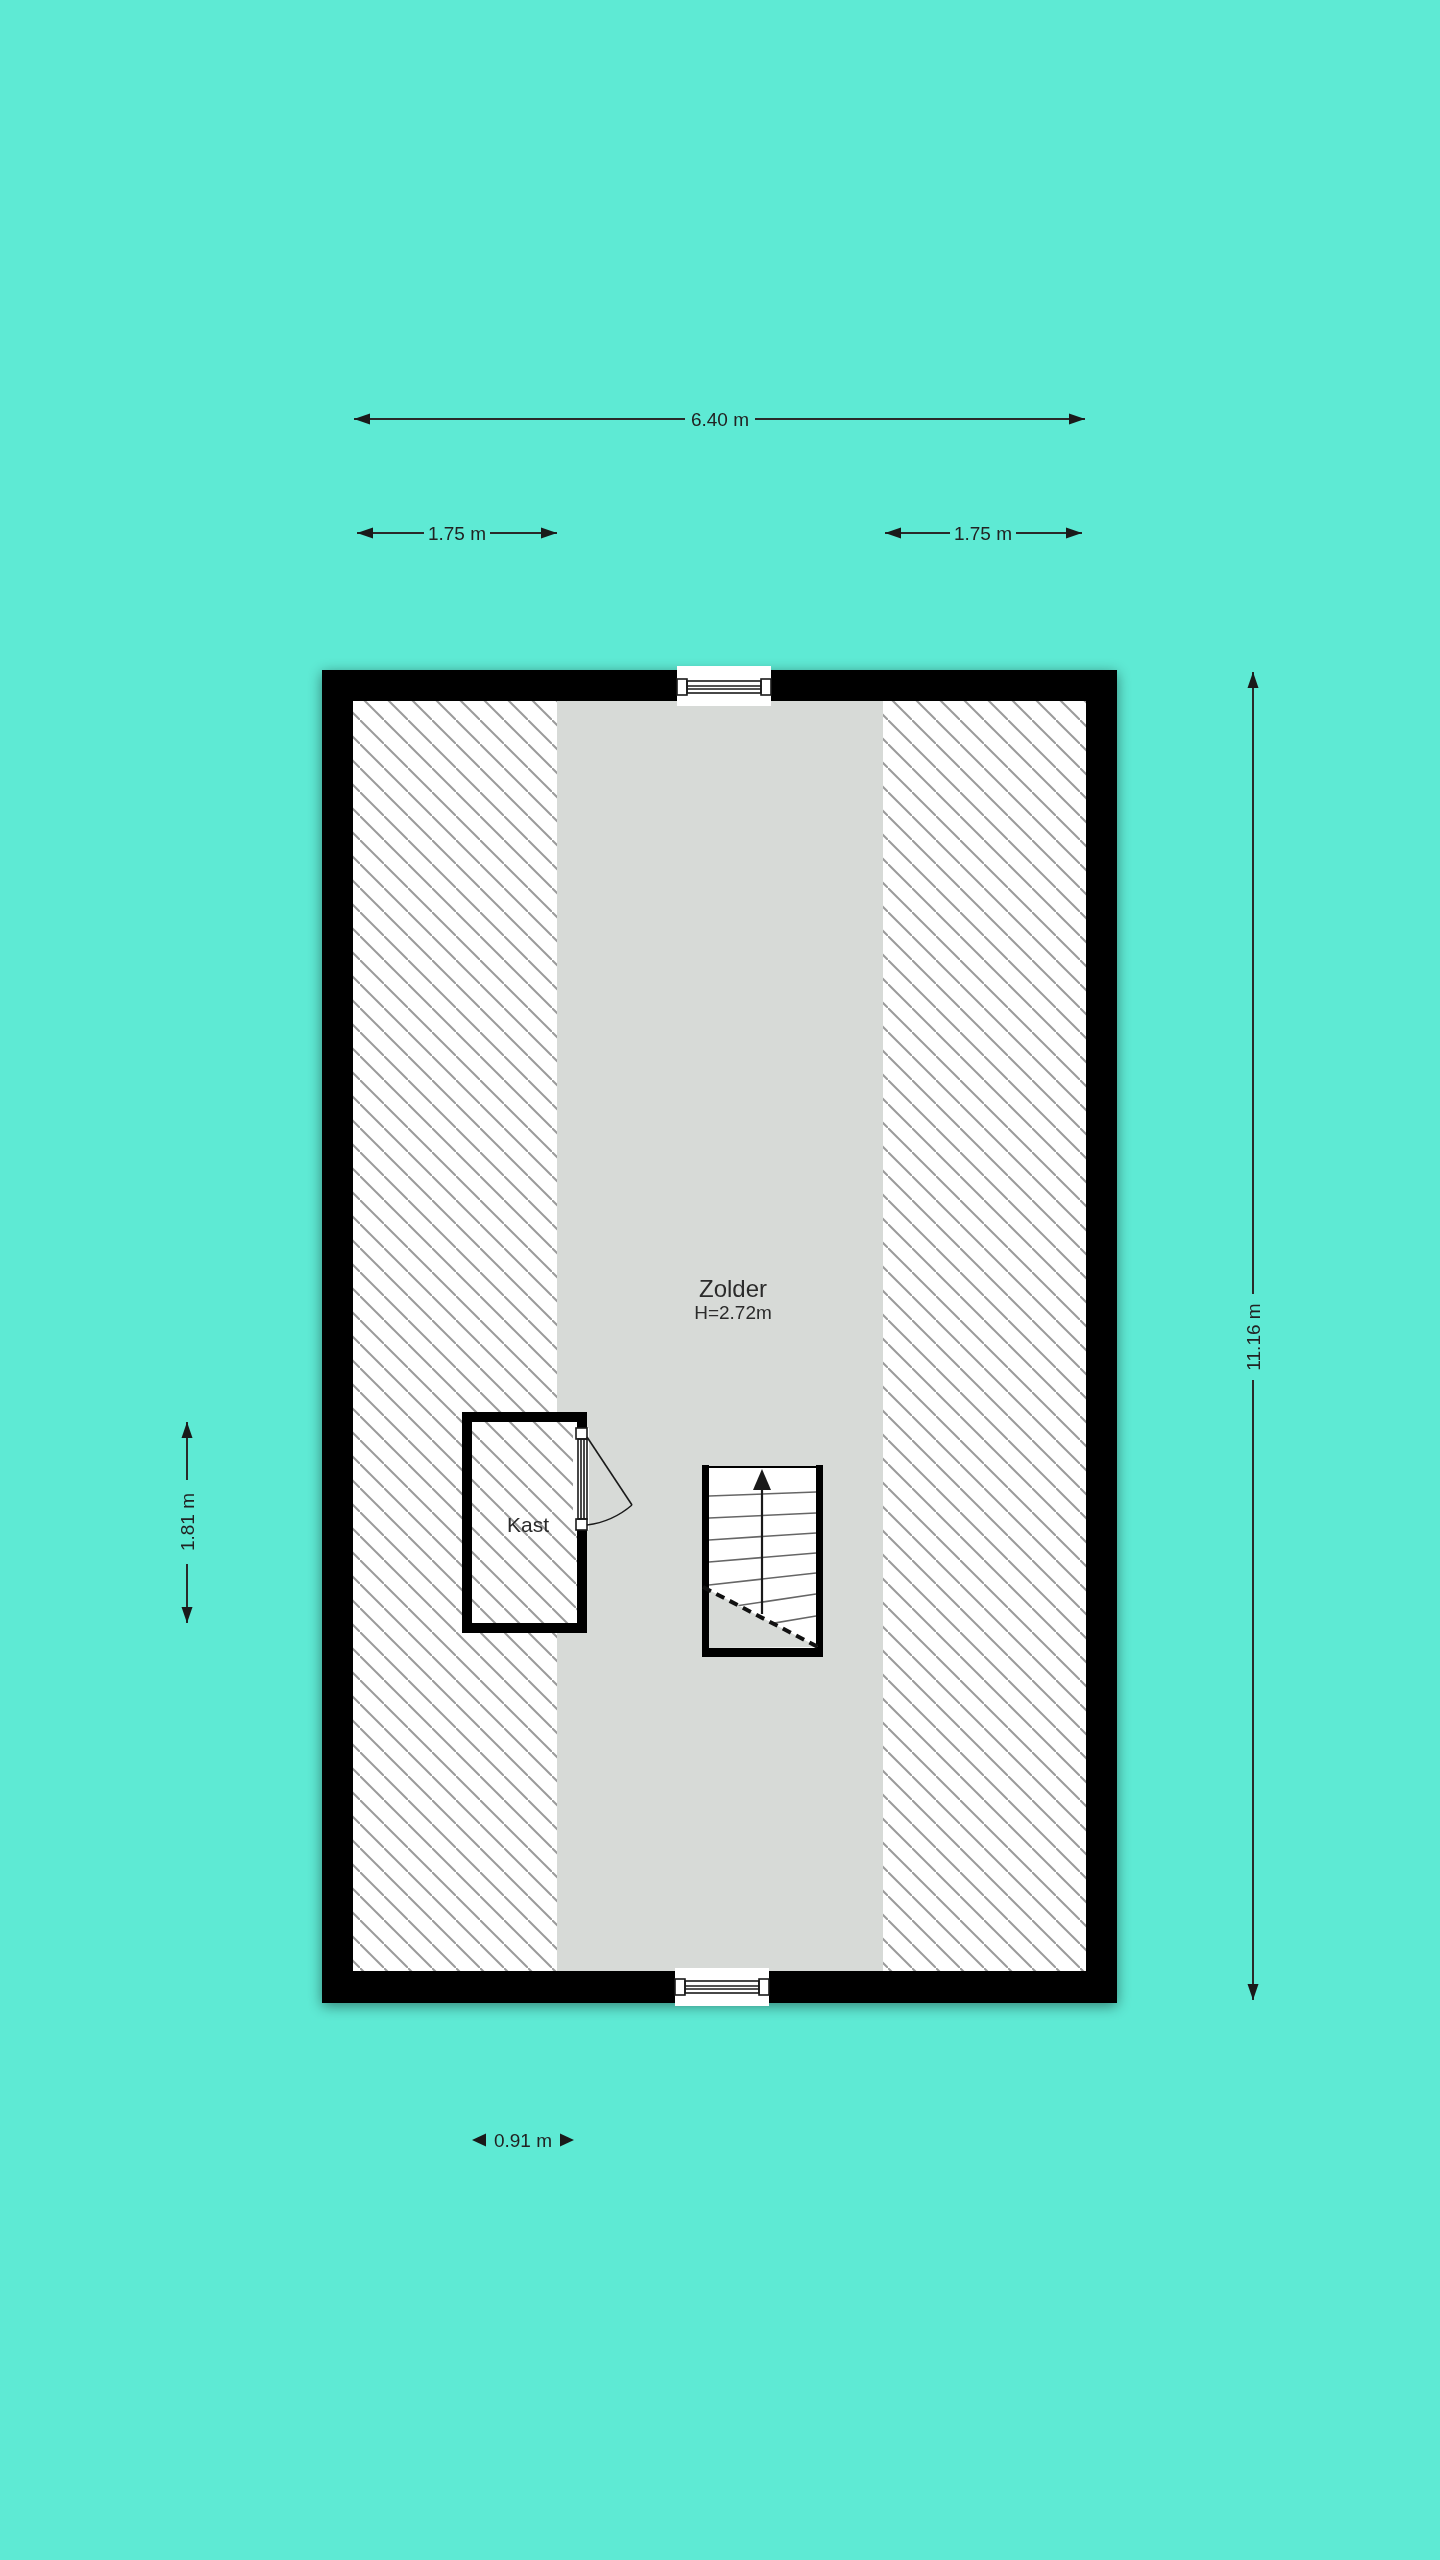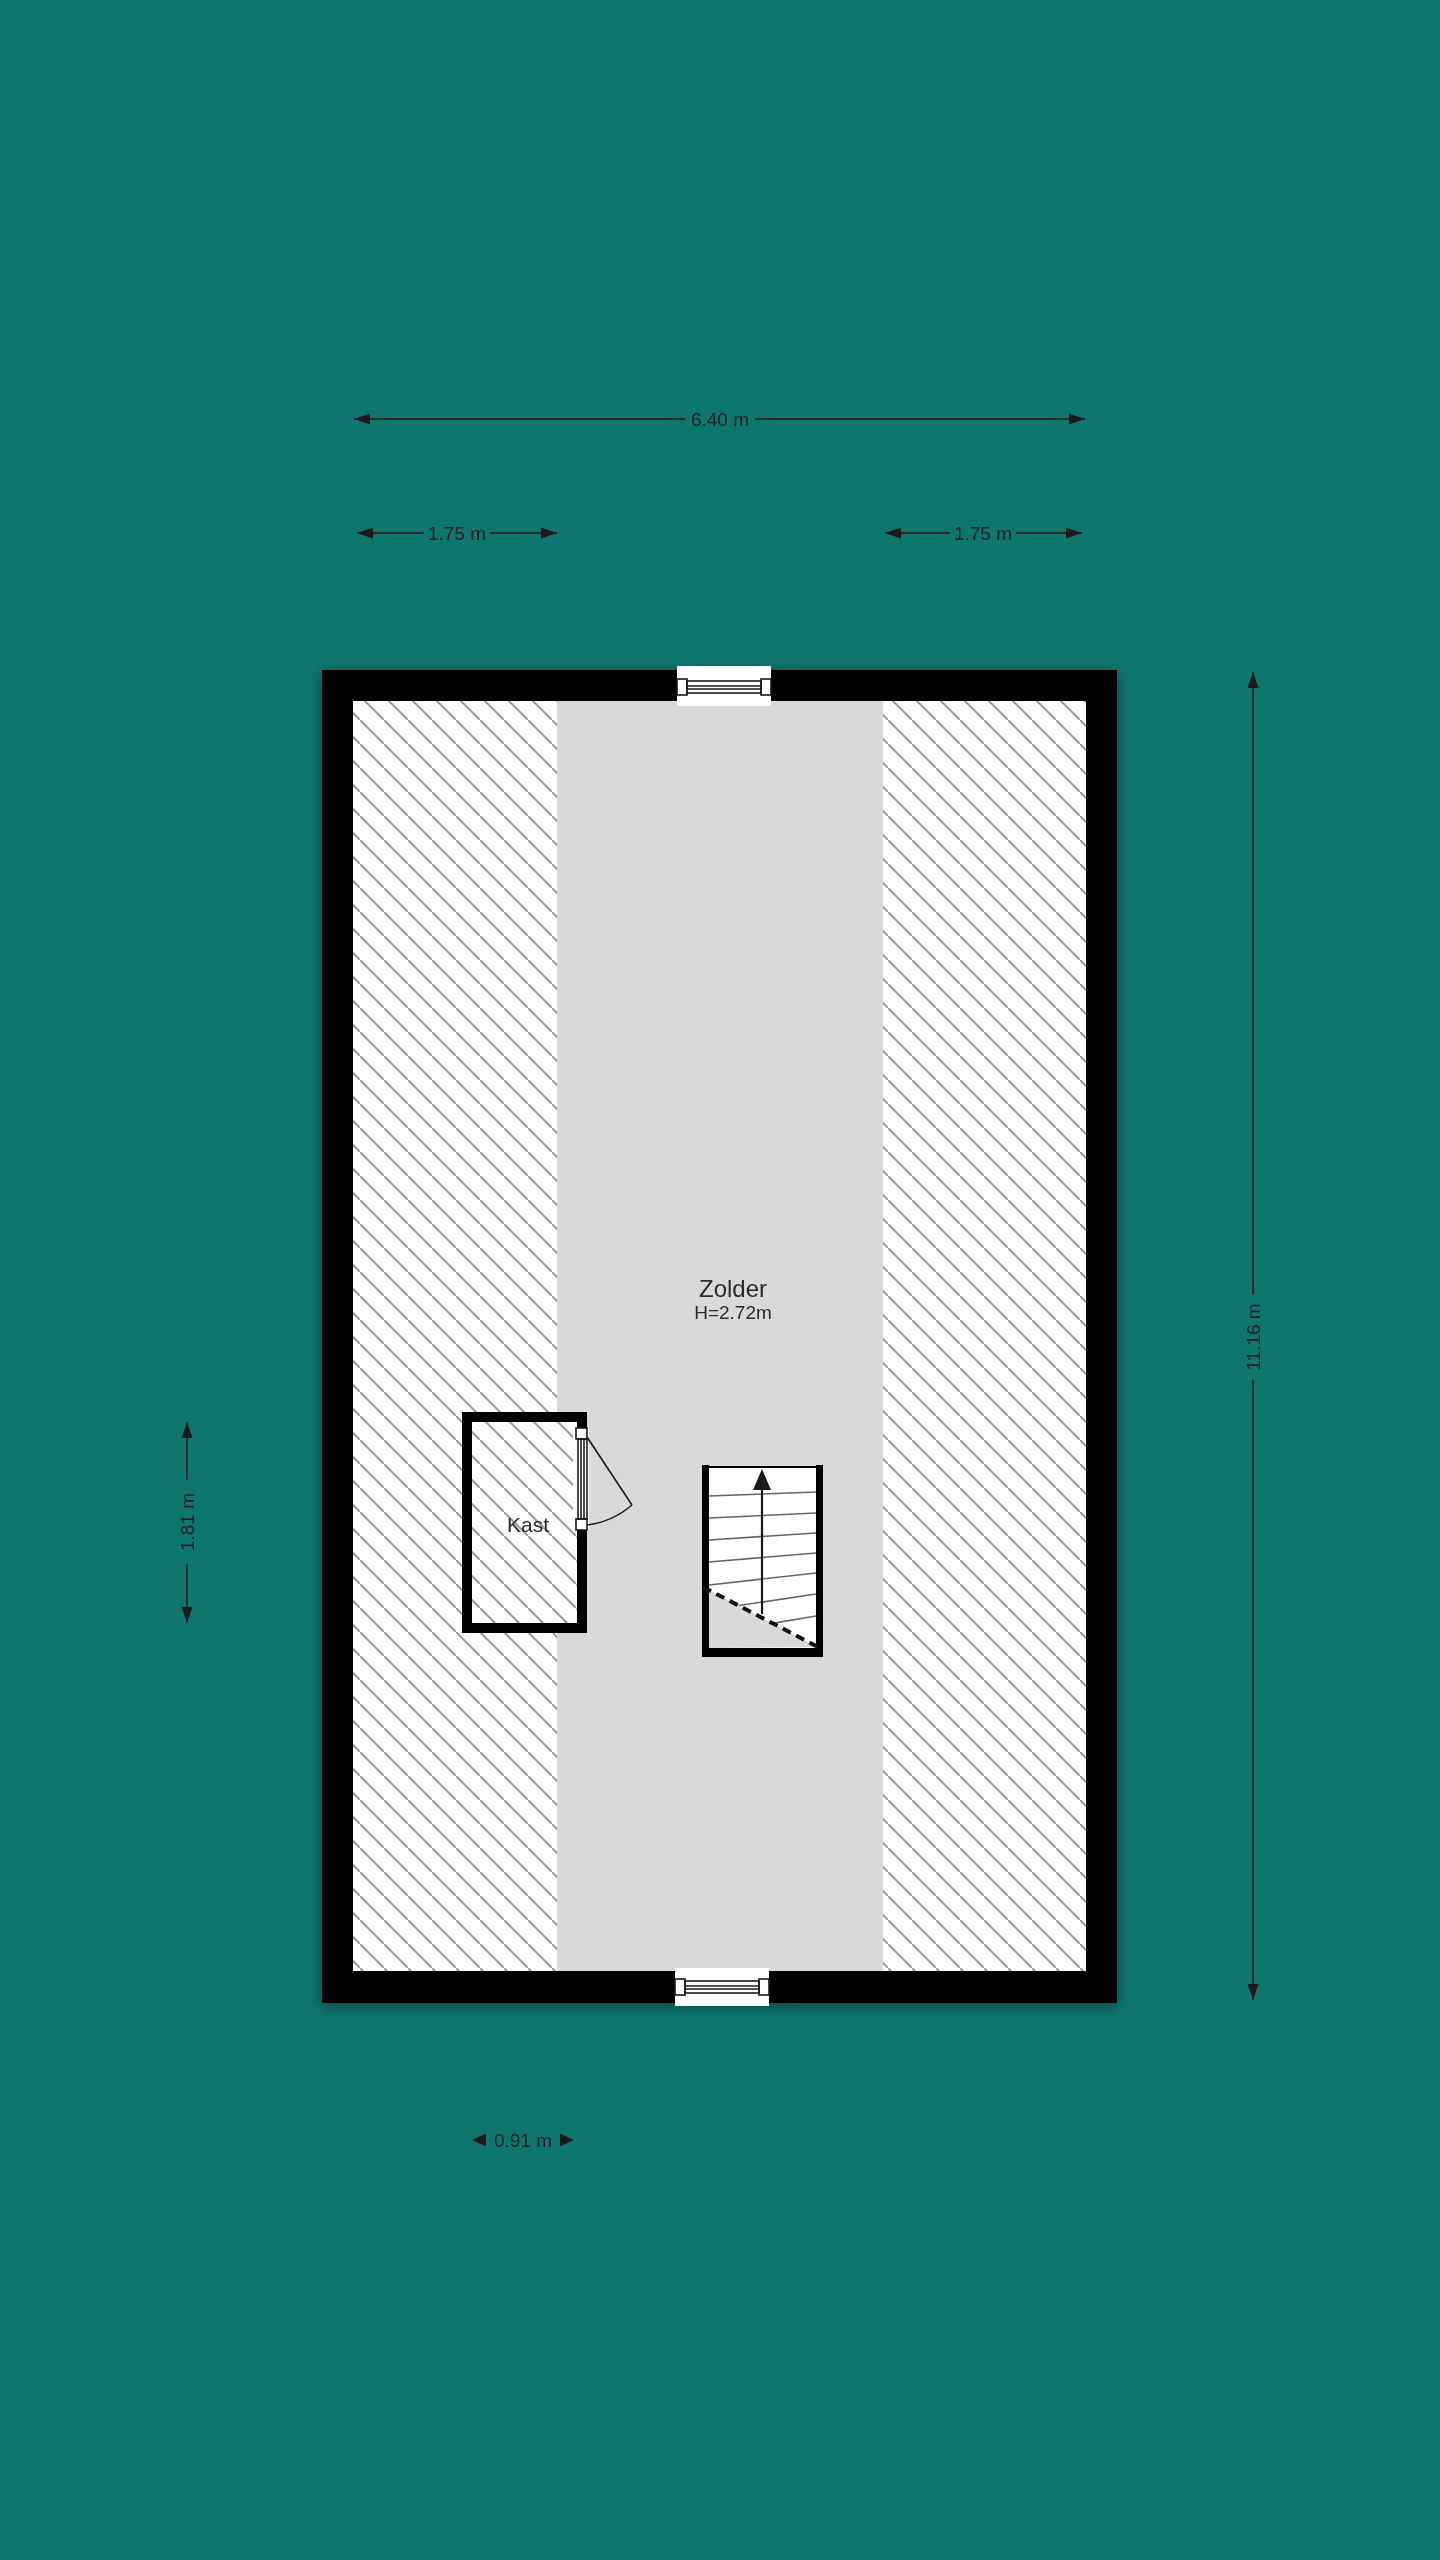--- a/index.html
+++ b/index.html
@@ -1,19 +1,19 @@
 <!DOCTYPE html>
 <html><head>
 <meta charset="utf-8">
 <style>
   html,body{margin:0;padding:0;background:#ffffff;}
   .canvas{
     position:relative;
     width:1440px;height:2560px;
-    background:#0f766e;
+    background:#5eead4;
     font-family:"Liberation Sans", sans-serif;
     overflow:hidden;
   }
   svg{position:absolute;left:0;top:0;}
   text{font-family:"Liberation Sans", sans-serif;}
   .dim-label{font-size:19px;fill:#222222;}
   .room-label{font-size:24px;fill:#2b2b2b;}
   .room-sub{font-size:19px;fill:#2b2b2b;}
   .closet-label{font-size:21px;fill:#2b2b2b;}
   .dimline{stroke:#2a2a2a;stroke-width:2;fill:none;}

